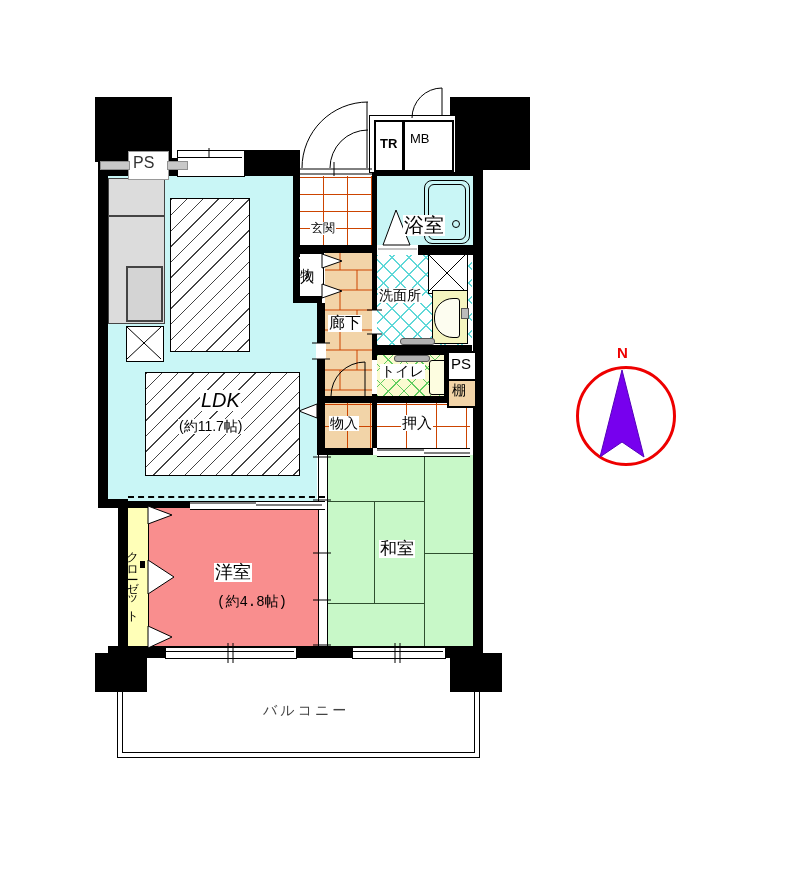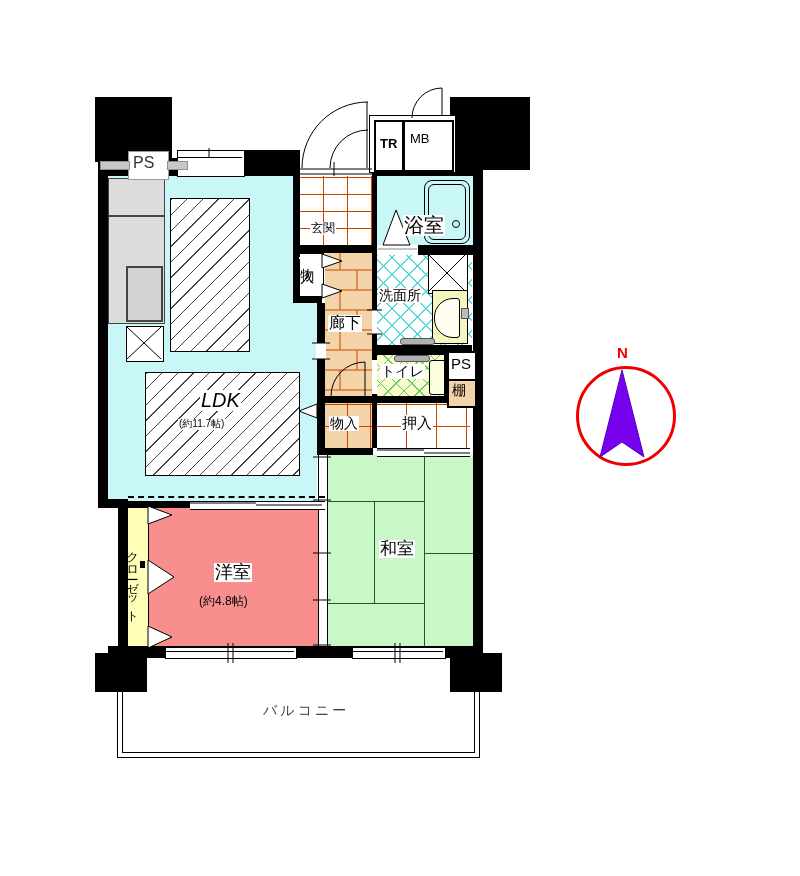--- a/index.html
+++ b/index.html
@@ -195,21 +195,21 @@
   <div class="lbl" style="left:403px;top:199px;font-size:20px;margin-top:16px;">浴室</div>
   <div class="lbl" style="left:378px;top:288px;font-size:14px;">洗面所</div>
   <div class="lbl" style="left:328px;top:315px;font-size:16px;">廊下</div>
   <div class="lbl" style="left:380px;top:364px;font-size:14px;">トイレ</div>
   <div class="lbl clear" style="left:450px;top:356px;font-size:15px;">PS</div>
   <div class="lbl clear" style="left:451px;top:383px;font-size:14px;">棚</div>
   <div class="lbl vert" style="left:299px;top:257px;font-size:14px;">物入</div>
   <div class="lbl" style="left:329px;top:416px;font-size:14px;">物入</div>
   <div class="lbl" style="left:401px;top:415px;font-size:15px;">押入</div>
   <div class="lbl" style="left:200px;top:390px;font-size:20px;font-style:italic;">LDK</div>
-  <div class="lbl" style="left:178px;top:419px;font-size:10px;">(約11.7帖)</div>
+  <div class="lbl" style="left:178px;top:419px;font-size:14px;">(約11.7帖)</div>
   <div class="lbl vert clear" style="left:125px;top:543px;font-size:12px;">クローゼット</div>
   <div class="lbl" style="left:214px;top:563px;font-size:18px;">洋室</div>
-  <div class="lbl clear" style="left:198px;top:595px;font-size:12px;">(約4.8帖)</div>
+  <div class="lbl clear" style="left:216px;top:595px;font-size:14px;font-family:Liberation Mono, monospace;">(約4.8帖)</div>
   <div class="lbl" style="left:379px;top:540px;font-size:17px;">和室</div>
   <div class="lbl clear" style="left:262px;top:703px;font-size:14px;letter-spacing:3px;color:#444;">バルコニー</div>
   <div class="lbl clear" style="left:616px;top:345px;font-size:15px;font-weight:bold;color:#EE0000;">N</div>
 
 </div>
 
 </body></html>

